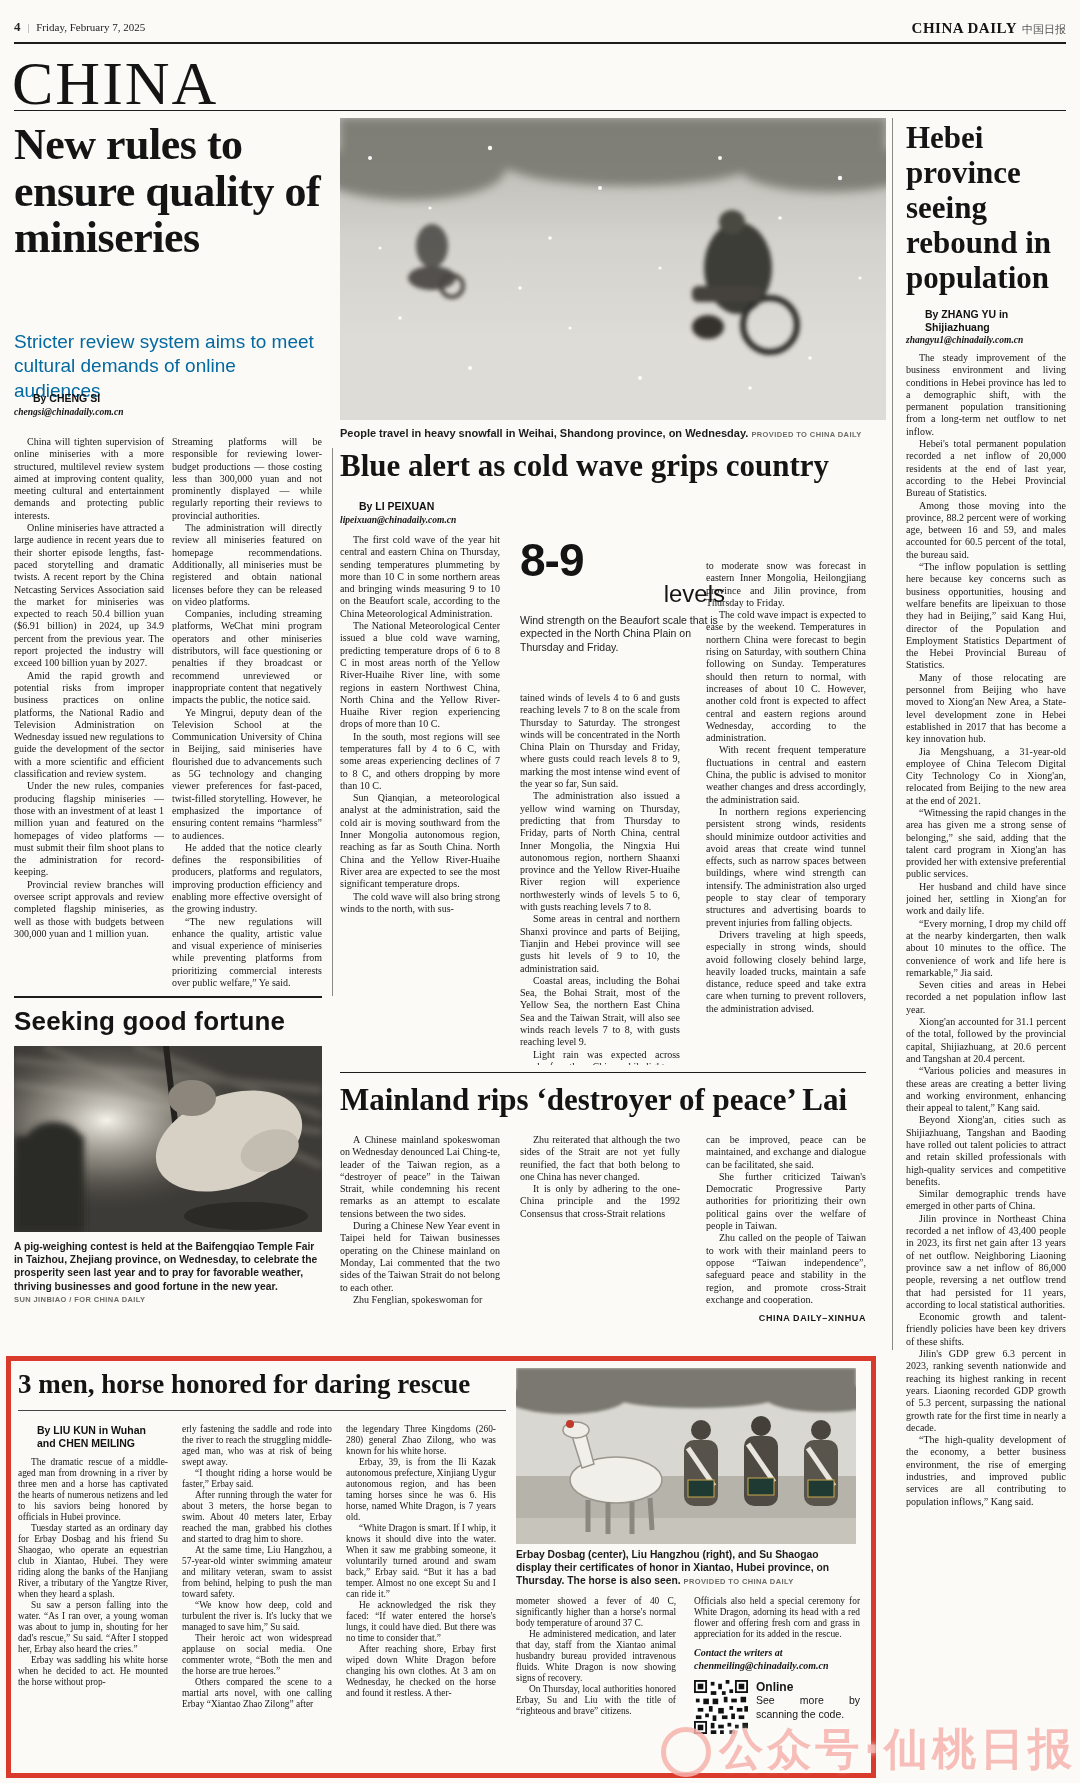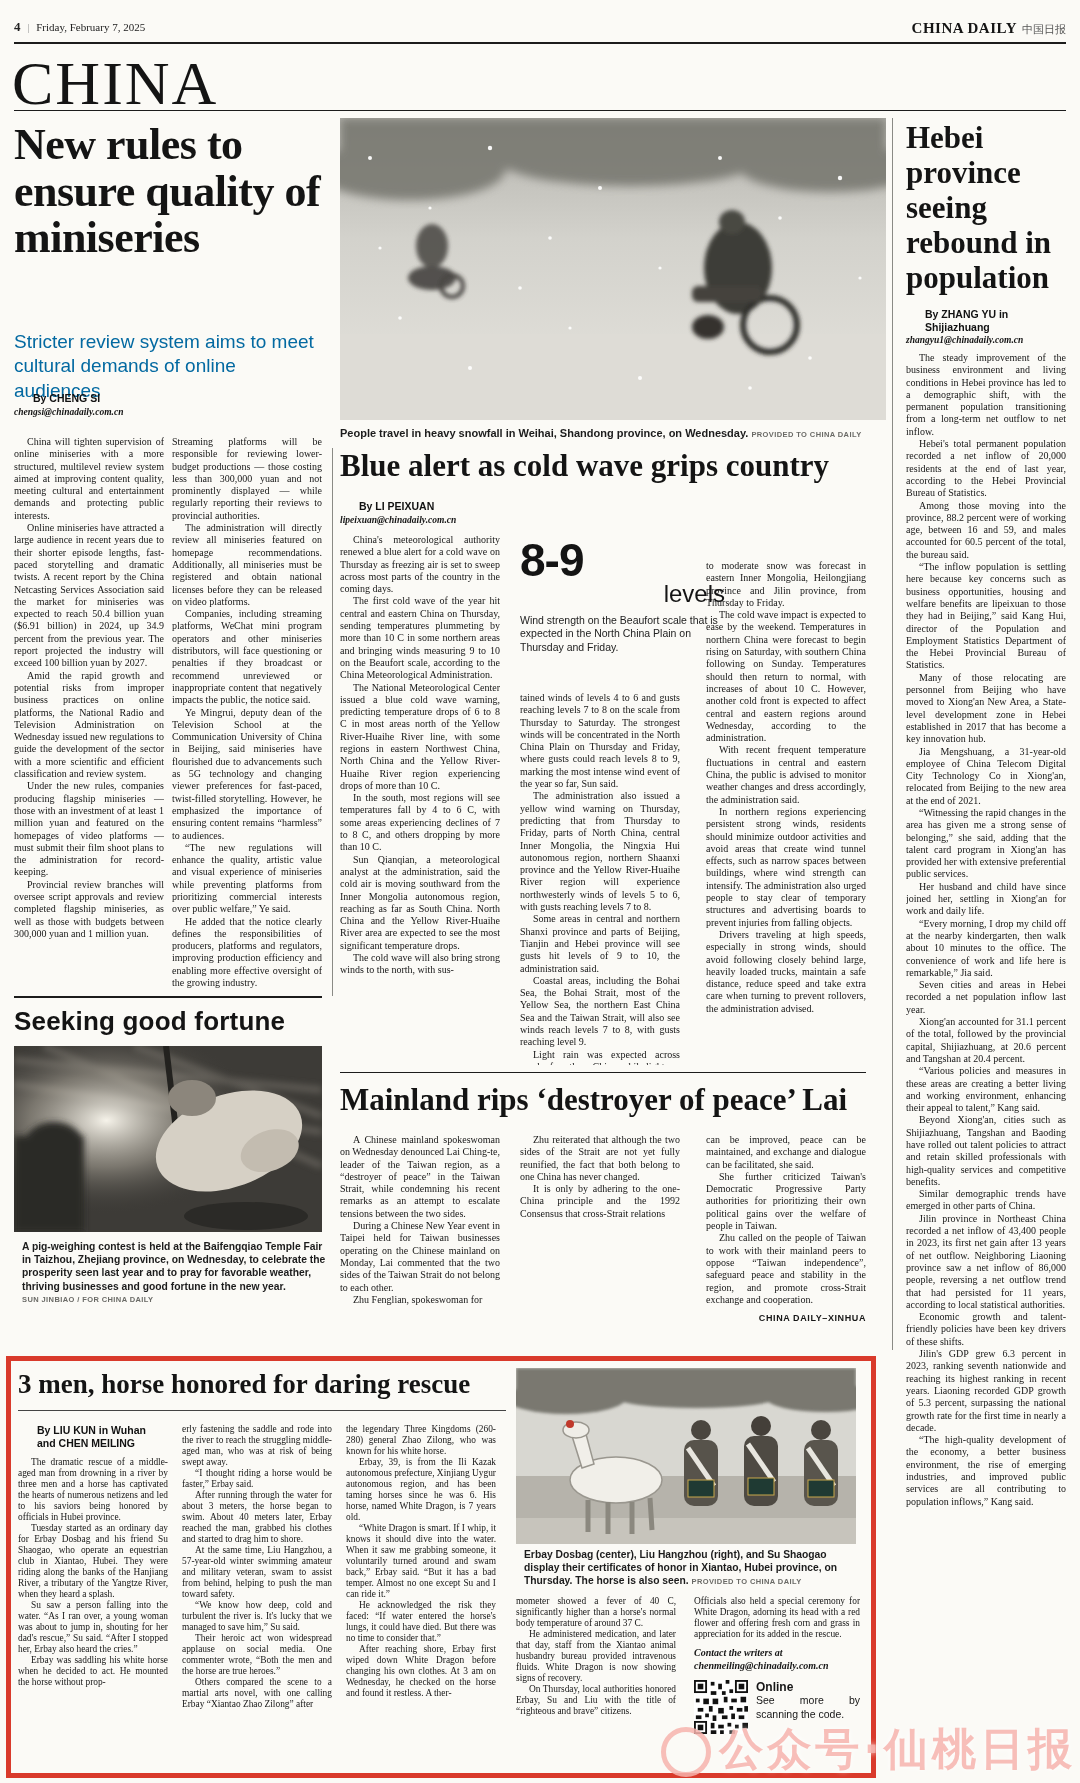--- a/index.html
+++ b/index.html
@@ -22,21 +22,21 @@
   .col{position:absolute;overflow:hidden;font:10px/1.23 "Liberation Serif",serif;
        text-align:justify;color:#161616;}
   .col p{margin:0;text-indent:13px;}
   .col p.noindent{text-indent:0;}
   .col-sm{font-size:9.4px;line-height:1.17;}
 
   .byline{font:700 10.5px/1.2 "Liberation Sans",sans-serif;color:#111;padding-left:19px;}
   .byline-email{font:italic 700 9.5px/1.3 "Liberation Serif",serif;margin:1px 0 8px 0;}
 
   .caption{font:600 11px/1.3 "Liberation Sans",sans-serif;color:#1c1c1c;text-align:left;}
-  .caption-sm{font:600 10.3px/1.28 "Liberation Sans",sans-serif;color:#1c1c1c;margin-left:8px;}
+  .caption-sm{font:600 10.3px/1.28 "Liberation Sans",sans-serif;color:#1c1c1c;}
   .credit{font:700 7.5px/1.2 "Liberation Sans",sans-serif;color:#6a6a66;letter-spacing:.4px;}
 
   .header-left{font:400 11px/1 "Liberation Sans",sans-serif;color:#222;}
   .header-left b{font-size:13px;}
   .brand{font:700 15px/1 "Liberation Serif",serif;letter-spacing:.5px;}
   .brand-cn{font:400 11px/1 "DejaVu Sans",sans-serif;color:#555;margin-left:5px;}
 
   
   .co-num{font:700 46px/0.9 "Liberation Sans",sans-serif;letter-spacing:-1px;}
   .co-unit{font:400 24px/1.1 "Liberation Sans",sans-serif;text-align:right;}
@@ -94,22 +94,22 @@
       <p>Online miniseries have attracted a large audience in recent years due to their shorter episode lengths, fast-paced storytelling and dramatic twists. A recent report by the China Netcasting Services Association said the market for miniseries was expected to reach 50.4 billion yuan ($6.91 billion) in 2024, up 34.9 percent from the previous year. The report projected the industry will exceed 100 billion yuan by 2027.</p>
       <p>Amid the rapid growth and potential risks from improper business practices on online platforms, the National Radio and Television Administration on Wednesday issued new regulations to guide the development of the sector with a more scientific and efficient classification and review system.</p>
       <p>Under the new rules, companies producing flagship miniseries — those with an investment of at least 1 million yuan and featured on the homepages of video platforms — must submit their film shoot plans to the administration for record-keeping.</p>
       <p>Provincial review branches will oversee script approvals and review completed flagship miniseries, as well as those with budgets between 300,000 yuan and 1 million yuan.</p>
     </div>
   <div class="col" style="left:172px;top:436px;width:150px;height:556px;">
       <p class="noindent">Streaming platforms will be responsible for reviewing lower-budget productions — those costing less than 300,000 yuan and not prominently displayed — while regularly reporting their reviews to provincial authorities.</p>
       <p>The administration will directly review all miniseries featured on homepage recommendations. Additionally, all miniseries must be registered and obtain national licenses before they can be released on video platforms.</p>
       <p>Companies, including streaming platforms, WeChat mini program operators and other miniseries distributors, will face questioning or penalties if they broadcast or recommend unreviewed or inappropriate content that negatively impacts the public, the notice said.</p>
       <p>Ye Mingrui, deputy dean of the Television School at the Communication University of China in Beijing, said miniseries have flourished due to advancements such as 5G technology and changing viewer preferences for fast-paced, twist-filled storytelling. However, he emphasized the importance of ensuring content remains “harmless” to audiences.</p>
+      <p>He added that the notice clearly defines the responsibilities of producers, platforms and regulators, improving production efficiency and enabling more effective oversight of the growing industry.</p>
       <p>“The new regulations will enhance the quality, artistic value and visual experience of miniseries while preventing platforms from prioritizing commercial interests over public welfare,” Ye said.</p>
-      <p>He added that the notice clearly defines the responsibilities of producers, platforms and regulators, improving production efficiency and enabling more effective oversight of the growing industry.</p>
     </div>
 
   <div class="photo" style="left:340px;top:118px;width:546px;height:302px;">
     <svg viewBox="0 0 546 302" preserveAspectRatio="none">
       <defs>
         <linearGradient id="sky" x1="0" y1="0" x2="0" y2="1">
           <stop offset="0" stop-color="#b4b3ad"></stop>
             <stop offset="0.4" stop-color="#d3d2cc"></stop>
             <stop offset="1" stop-color="#e6e4de"></stop>
         </linearGradient>
@@ -165,21 +165,20 @@
   <div class="abs caption" style="left:340px;top:426px;width:546px;">
     <span>People travel in heavy snowfall in Weihai, Shandong province, on Wednesday.</span>
     <span class="credit">PROVIDED TO CHINA DAILY</span>
   </div>
 
   <div class="abs hl-mid" style="left:340px;top:450px;width:540px;">Blue alert as cold wave grips country</div>
   <div class="col" style="left:340px;top:500px;width:160px;height:565px;">
     <div class="byline">By LI PEIXUAN</div>
     <div class="byline-email">lipeixuan@chinadaily.com.cn</div>
     <div>
-        <p>China's meteorological authority renewed a blue alert for a cold wave on Thursday as freezing air is set to sweep across most parts of the country in the coming days.</p>
         <p>The first cold wave of the year hit central and eastern China on Thursday, sending temperatures plummeting by more than 10 C in some northern areas and bringing winds measuring 9 to 10 on the Beaufort scale, according to the China Meteorological Administration.</p>
         <p>The National Meteorological Center issued a blue cold wave warning, predicting temperature drops of 6 to 8 C in most areas north of the Yellow River-Huaihe River line, with some regions in eastern Northwest China, North China and the Yellow River-Huaihe River region experiencing drops of more than 10 C.</p>
         <p>In the south, most regions will see temperatures fall by 4 to 6 C, with some areas experiencing declines of 7 to 8 C, and others dropping by more than 10 C.</p>
         <p>Sun Qianqian, a meteorological analyst at the administration, said the cold air is moving southward from the Inner Mongolia autonomous region, reaching as far as South China. North China and the Yellow River-Huaihe River area are expected to see the most significant temperature drops.</p>
         <p>The cold wave will also bring strong winds to the north, with sus-</p>
       </div>
   </div>
   <div class="abs" style="left:520px;top:540px;width:205px;">
     <div class="co-num">8-9</div>
     <div class="co-unit">levels</div>

